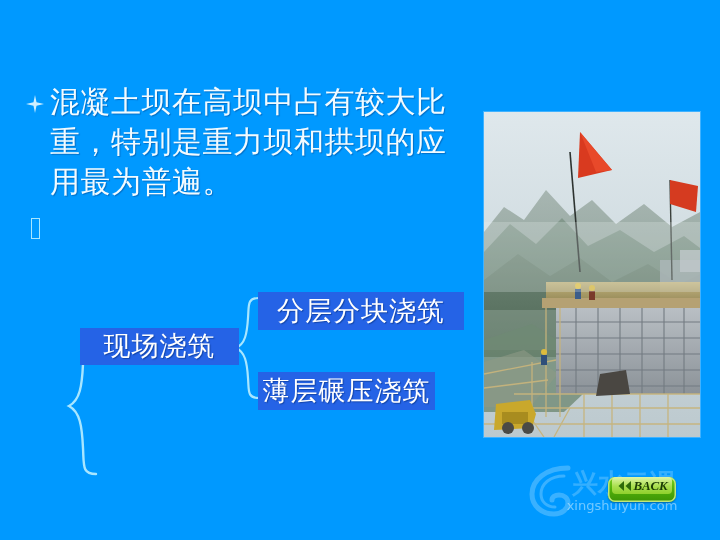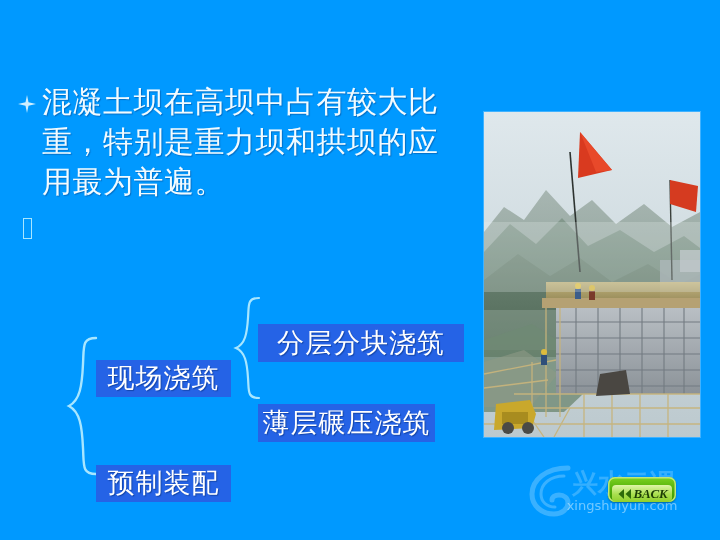--- a/index.html
+++ b/index.html
@@ -12,21 +12,21 @@
   #slide {
     position: relative;
     width: 720px; height: 540px;
     background: #0099ff;
     overflow: hidden;
   }
 
   
   .bullet-list {
     position: absolute;
-    left: 12px; top: 82px;
+    left: 20px; top: 82px;
     width: 452px;
   }
   .bullet-row {
     display: flex;
     align-items: flex-start;
     margin-bottom: 4px;
   }
   .bullet-marker {
     flex: 0 0 30px;
     width: 30px;
@@ -75,44 +75,43 @@
     background: #2563e6;
     color: #ffffff;
     font-size: 27px;
     line-height: 1;
     letter-spacing: 1px;
     display: flex;
     align-items: center;
     justify-content: center;
     text-shadow: 1px 1px 1px rgba(0,40,110,0.5);
     box-sizing: border-box;
-    margin-top: 32px;
-  }
-  .node-xianchang   { left: 96px;  top: 328px; width: 135px; height: 37px; }
+  }
+  .node-xianchang   { left: 80px;  top: 328px; width: 159px; height: 37px; }
   .node-yuzhi       { left: 96px;  top: 433px; width: 135px; height: 37px; }
   .node-fenceng     { left: 258px; top: 292px; width: 206px; height: 38px; }
   .node-baoceng     { left: 258px; top: 372px; width: 177px; height: 38px; }
 
   
   .watermark {
     position: absolute;
     left: 524px; top: 458px;
     width: 196px; height: 62px;
   }
   .wm-svg { display: block; width: 196px; height: 62px; }
 
   .back-button {
     position: absolute;
     left: 608px; top: 477px;
     width: 68px; height: 25px;
     border-radius: 7px;
     background: linear-gradient(#7fd321, #4fae09 52%, #3d9406);
     box-shadow: inset 0 0 0 1.5px #bfe77a, 0 1px 2px rgba(0,0,0,0.35);
     display: flex;
-    align-items: flex-end;
+    align-items: flex-start;
     justify-content: center;
     gap: 2px;
     box-sizing: border-box;
     cursor: pointer;
   }
   .back-inner {
     width: 60px; height: 17px;
     border-radius: 4px;
     background: linear-gradient(#dff5a8, #a9df4e 55%, #8fd02c);
     display: flex;
@@ -262,21 +261,20 @@
 
     <svg class="brace-svg brace-outer" viewBox="0 0 36 140" aria-hidden="true">
       <path d="M30 2 C16 2 18 10 17 28 C16 50 14 64 3 70 C14 76 16 90 17 112 C18 130 16 138 30 138" fill="none" stroke="#a8e6ff" stroke-width="2.4" stroke-linecap="round"></path>
     </svg>
 
     <svg class="brace-svg brace-inner" viewBox="0 0 30 104" aria-hidden="true">
       <path d="M25 2 C13 2 15 9 14 22 C13 38 11 48 2 52 C11 56 13 66 14 82 C15 95 13 102 25 102" fill="none" stroke="#a8e6ff" stroke-width="2.2" stroke-linecap="round"></path>
     </svg>
 
     <div class="node node-xianchang">现场浇筑</div>
-    <div class="node node-yuzhi">预制装配</div>
     <div class="node node-fenceng">分层分块浇筑</div>
     <div class="node node-baoceng">薄层碾压浇筑</div>
 
   </div>
 
   <div class="watermark">
     <svg class="wm-svg" viewBox="0 0 196 62" aria-hidden="true">
       <g opacity="0.30">
         <path d="M44 10 C22 10 8 22 8 36 C8 48 18 56 30 56 C38 56 44 51 44 45 C44 40 40 37 35 37 C31 37 28 39 28 42" fill="none" stroke="#bfe8ff" stroke-width="5" stroke-linecap="round"></path>
         <path d="M40 18 C26 18 17 26 17 36 C17 44 23 49 31 49" fill="none" stroke="#bfe8ff" stroke-width="3" stroke-linecap="round"></path>

